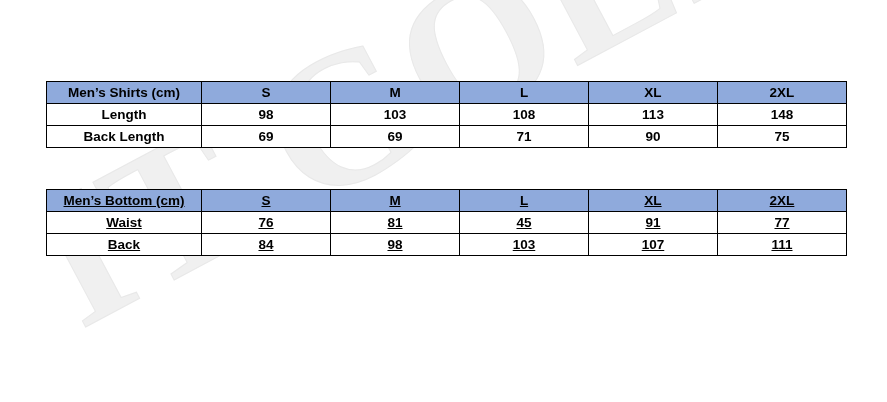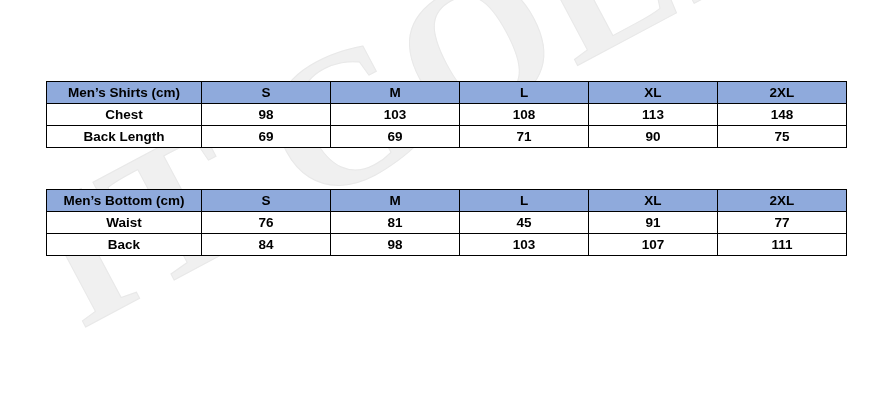--- a/index.html
+++ b/index.html
@@ -65,21 +65,21 @@
   }
   table.size-table thead td.label-col {
     background: #8FAADC;
   }
 
   
   col.c-label { width: 155px; }
   col.c-size  { width: 129px; }
 
   #table-shirts { left: 46px; top: 81px; }
-  #table-bottom { left: 46px; top: 189px; }
+  #table-bottom { left: 46px; top: 189px; text-decoration: underline; }
 </style>
 </head>
 <body>
 
 <div class="watermark">
   <svg viewBox="0 0 780 470" width="780" height="470" xmlns="http://www.w3.org/2000/svg">
     <text class="watermark-text" x="20" y="370" transform="rotate(-28 20 370)">IT GOLF SH</text>
   </svg>
 </div>
 
@@ -99,21 +99,21 @@
         <td class="label-col">Men’s Shirts (cm)</td>
         <td>S</td>
         <td>M</td>
         <td>L</td>
         <td>XL</td>
         <td>2XL</td>
       </tr>
     </thead>
     <tbody>
       <tr>
-        <td class="label-col">Chest</td>
+        <td class="label-col">Length</td>
         <td>98</td>
         <td>103</td>
         <td>108</td>
         <td>113</td>
         <td>148</td>
       </tr>
       <tr>
         <td class="label-col">Back Length</td>
         <td>69</td>
         <td>69</td>

